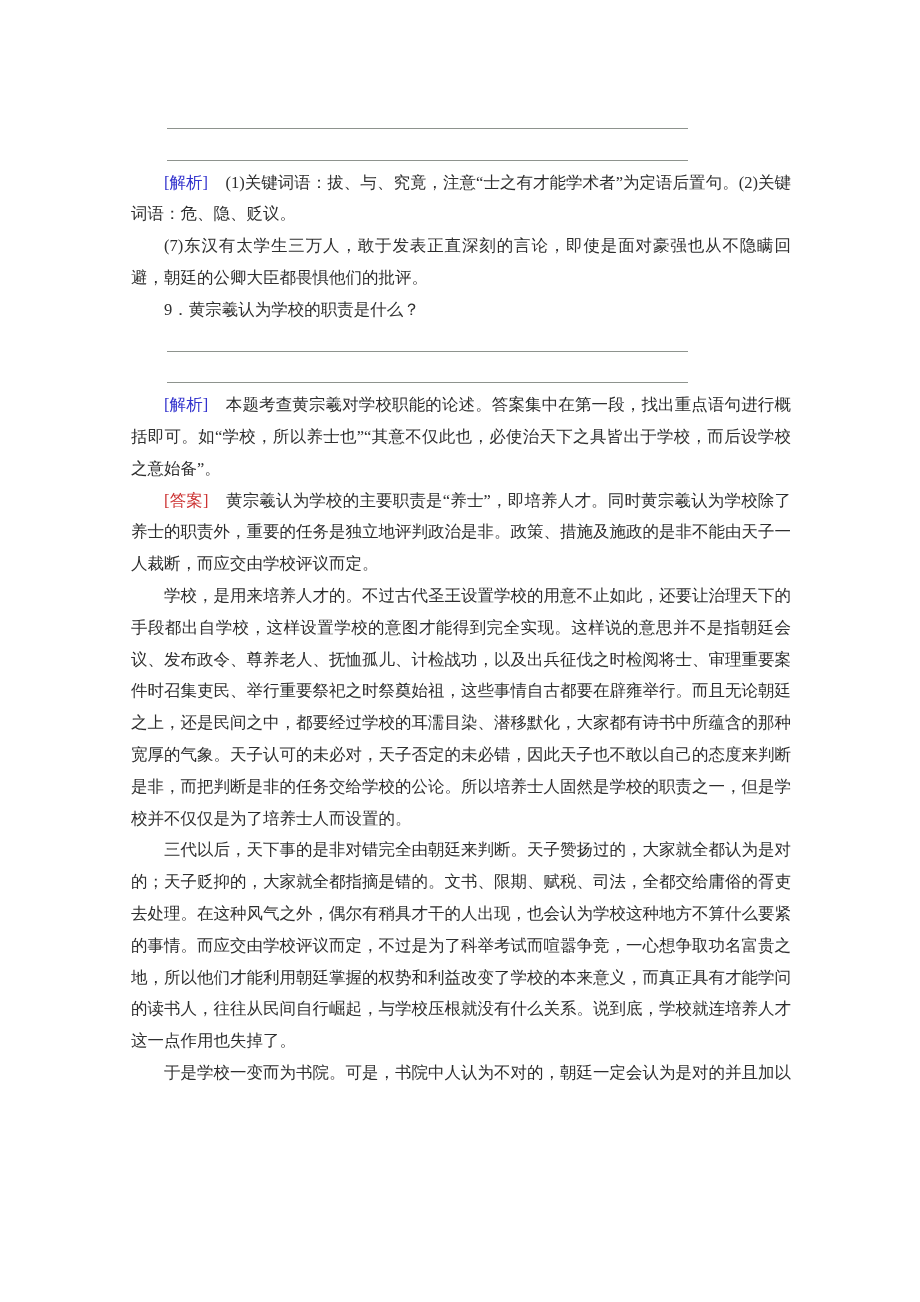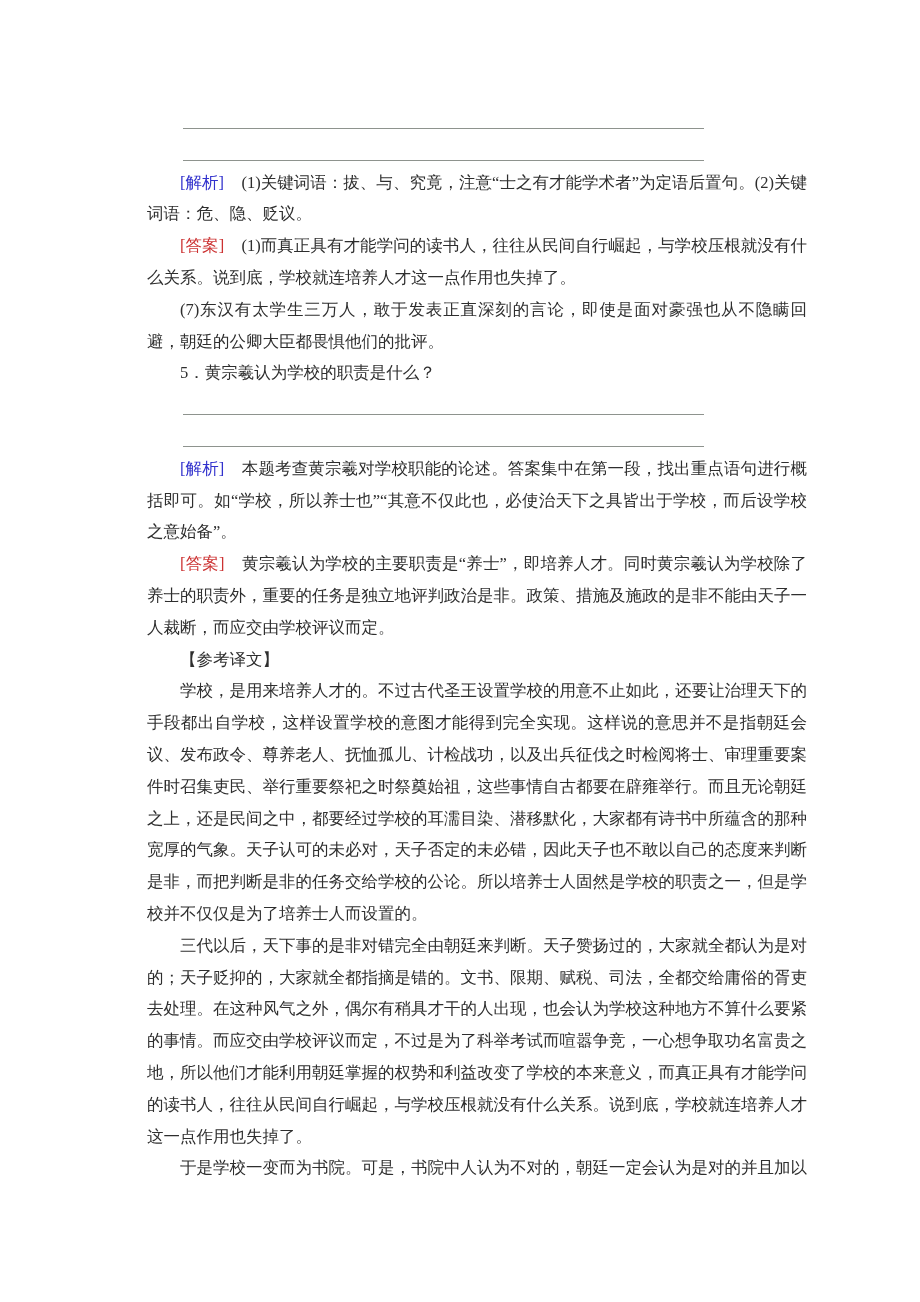--- a/index.html
+++ b/index.html
@@ -13,21 +13,20 @@
   }
   .content{
     position:absolute;
     left:131px;
     top:103px;
     width:660px;
     color:#2e2e2e;
     font-size:16.5px;
     line-height:31.8px;
     text-align:justify;
-    margin-left:16px;
   }
   .para{
     margin:0;
     padding:0;
     text-indent:2em;
     word-break:break-all;
   }
   .blank-line{
     height:31.8px;
     position:relative;
@@ -50,29 +49,27 @@
 
 <div class="page">
   <div class="content" id="content">
       <div class="blank-line">
         <span class="rule" style="border-bottom-color: rgb(142, 147, 142);"></span>
       </div>
       <div class="blank-line">
         <span class="rule" style="border-bottom-color: rgb(142, 147, 142);"></span>
       </div>
       <p class="para"><span class="label" style="color: rgb(50, 50, 205);">[解析]</span><span>(1)关键词语：拔、与、究竟，注意“士之有才能学术者”为定语后置句。(2)关键词语：危、隐、贬议。</span></p>
-      <p class="para"><span class="label" style="color: rgb(204, 50, 50);">[答案]</span><span>(1)而真正具有才能学问的读书人，往往从民间自行崛起，与学校压根就没有什么关系。说到底，学校就连培养人才这一点作用也失掉了。</span></p>
       <p class="para"><span>(7)东汉有太学生三万人，敢于发表正直深刻的言论，即使是面对豪强也从不隐瞒回避，朝廷的公卿大臣都畏惧他们的批评。</span></p>
-      <p class="para"><span>5．黄宗羲认为学校的职责是什么？</span></p>
+      <p class="para"><span>9．黄宗羲认为学校的职责是什么？</span></p>
       <div class="blank-line">
         <span class="rule" style="border-bottom-color: rgb(142, 147, 142);"></span>
       </div>
       <div class="blank-line">
         <span class="rule" style="border-bottom-color: rgb(142, 147, 142);"></span>
       </div>
       <p class="para"><span class="label" style="color: rgb(50, 50, 205);">[解析]</span><span>本题考查黄宗羲对学校职能的论述。答案集中在第一段，找出重点语句进行概括即可。如“学校，所以养士也”“其意不仅此也，必使治天下之具皆出于学校，而后设学校之意始备”。</span></p>
       <p class="para"><span class="label" style="color: rgb(204, 50, 50);">[答案]</span><span>黄宗羲认为学校的主要职责是“养士”，即培养人才。同时黄宗羲认为学校除了养士的职责外，重要的任务是独立地评判政治是非。政策、措施及施政的是非不能由天子一人裁断，而应交由学校评议而定。</span></p>
-      <p class="para"><span>【参考译文】</span></p>
       <p class="para"><span>学校，是用来培养人才的。不过古代圣王设置学校的用意不止如此，还要让治理天下的手段都出自学校，这样设置学校的意图才能得到完全实现。这样说的意思并不是指朝廷会议、发布政令、尊养老人、抚恤孤儿、计检战功，以及出兵征伐之时检阅将士、审理重要案件时召集吏民、举行重要祭祀之时祭奠始祖，这些事情自古都要在辟雍举行。而且无论朝廷之上，还是民间之中，都要经过学校的耳濡目染、潜移默化，大家都有诗书中所蕴含的那种宽厚的气象。天子认可的未必对，天子否定的未必错，因此天子也不敢以自己的态度来判断是非，而把判断是非的任务交给学校的公论。所以培养士人固然是学校的职责之一，但是学校并不仅仅是为了培养士人而设置的。</span></p>
       <p class="para"><span>三代以后，天下事的是非对错完全由朝廷来判断。天子赞扬过的，大家就全都认为是对的；天子贬抑的，大家就全都指摘是错的。文书、限期、赋税、司法，全都交给庸俗的胥吏去处理。在这种风气之外，偶尔有稍具才干的人出现，也会认为学校这种地方不算什么要紧的事情。而应交由学校评议而定，不过是为了科举考试而喧嚣争竞，一心想争取功名富贵之地，所以他们才能利用朝廷掌握的权势和利益改变了学校的本来意义，而真正具有才能学问的读书人，往往从民间自行崛起，与学校压根就没有什么关系。说到底，学校就连培养人才这一点作用也失掉了。</span></p>
       <p class="para"><span>于是学校一变而为书院。可是，书院中人认为不对的，朝廷一定会认为是对的并且加以</span></p>
     </div>
 </div>
 
 </body></html>

